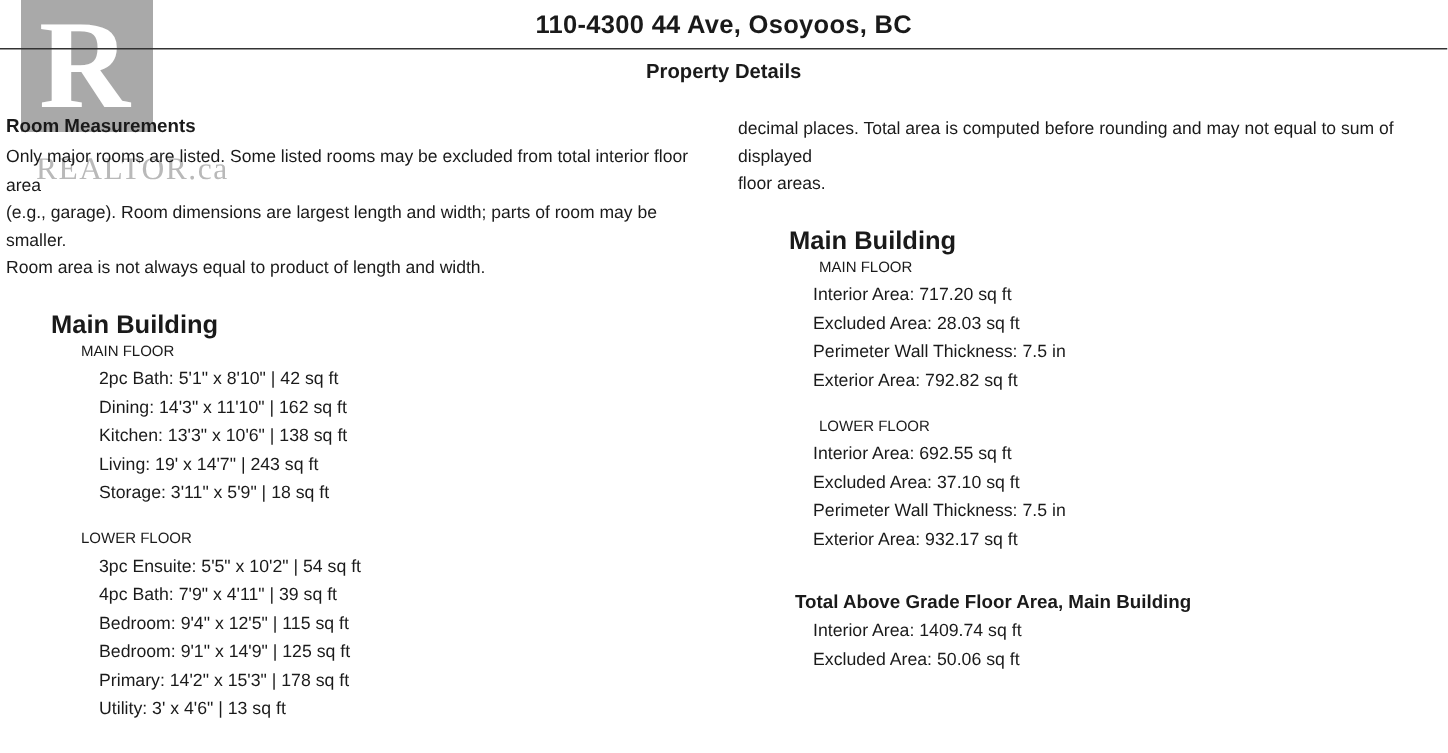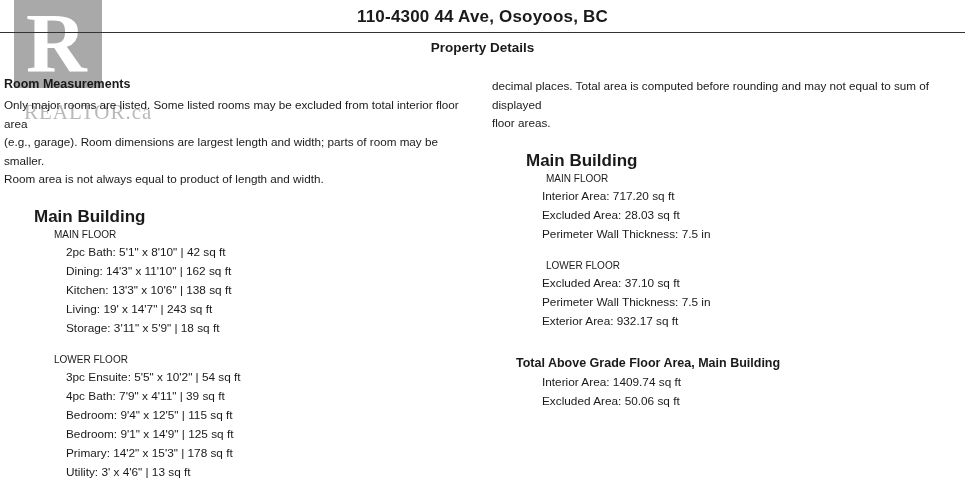--- a/index.html
+++ b/index.html
@@ -132,21 +132,21 @@
     white-space: nowrap;
   }
 
   .gap-lg { height: 18px; }
   .gap-md { height: 14px; }
   .gap-sm { height: 7px; }
 
   .total-title {
     font-size: 12.5px;
     font-weight: bold;
-    margin-left: 24px;
+    margin-left: 38px;
   }
 </style>
 </head>
 <body>
 
 <div id="watermark">
   <div class="wm-block"></div>
   <div class="wm-r">R</div>
   <div class="wm-text">REALTOR.ca</div>
 </div>
@@ -197,26 +197,28 @@
 
     <div class="gap-lg"></div>
 
     <div class="building">Main Building</div>
 
     <div class="floor">MAIN FLOOR</div>
     <div class="entries">
       <div class="entry">Interior Area: 717.20 sq ft</div>
       <div class="entry">Excluded Area: 28.03 sq ft</div>
       <div class="entry">Perimeter Wall Thickness: 7.5 in</div>
+      <div class="entry">Exterior Area: 792.82 sq ft</div>
     </div>
 
     <div class="gap-md"></div>
 
     <div class="floor">LOWER FLOOR</div>
     <div class="entries">
+      <div class="entry">Interior Area: 692.55 sq ft</div>
       <div class="entry">Excluded Area: 37.10 sq ft</div>
       <div class="entry">Perimeter Wall Thickness: 7.5 in</div>
       <div class="entry">Exterior Area: 932.17 sq ft</div>
     </div>
 
     <div class="gap-lg"></div>
     <div class="gap-sm"></div>
 
     <div class="total-title">Total Above Grade Floor Area, Main Building</div>
     <div class="entries">

